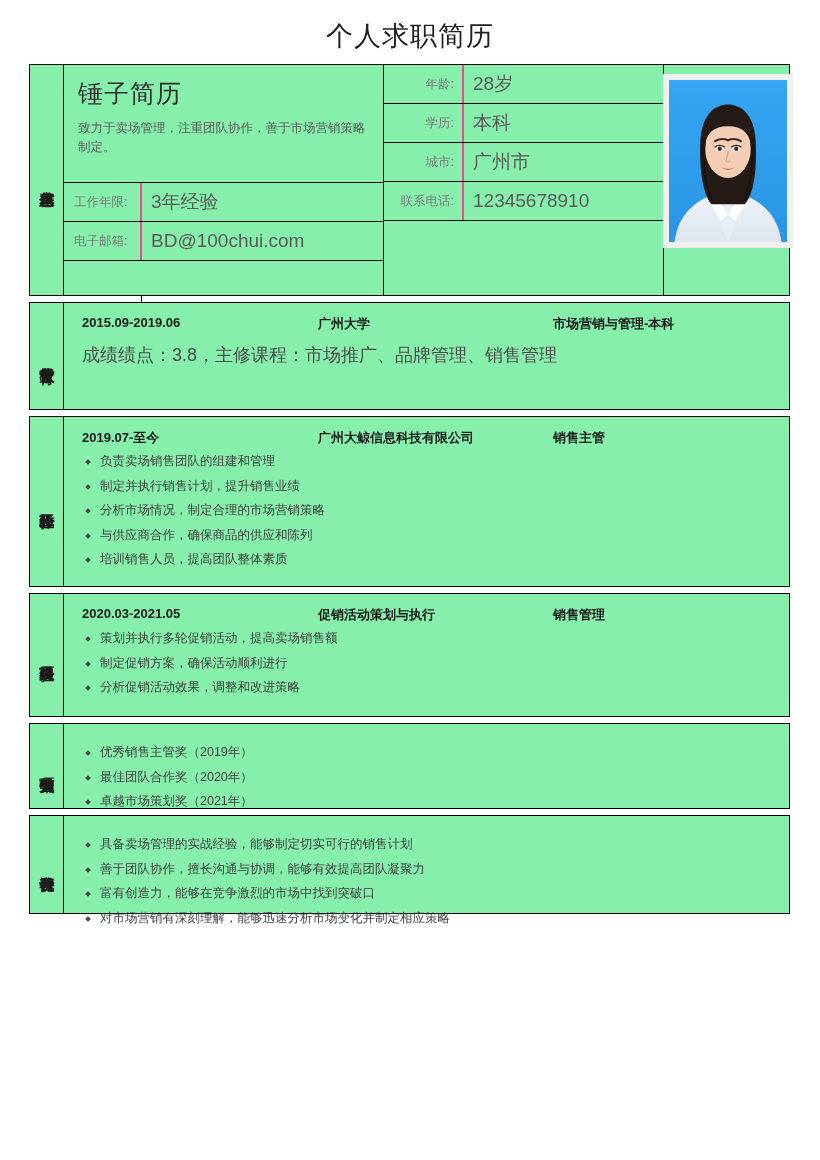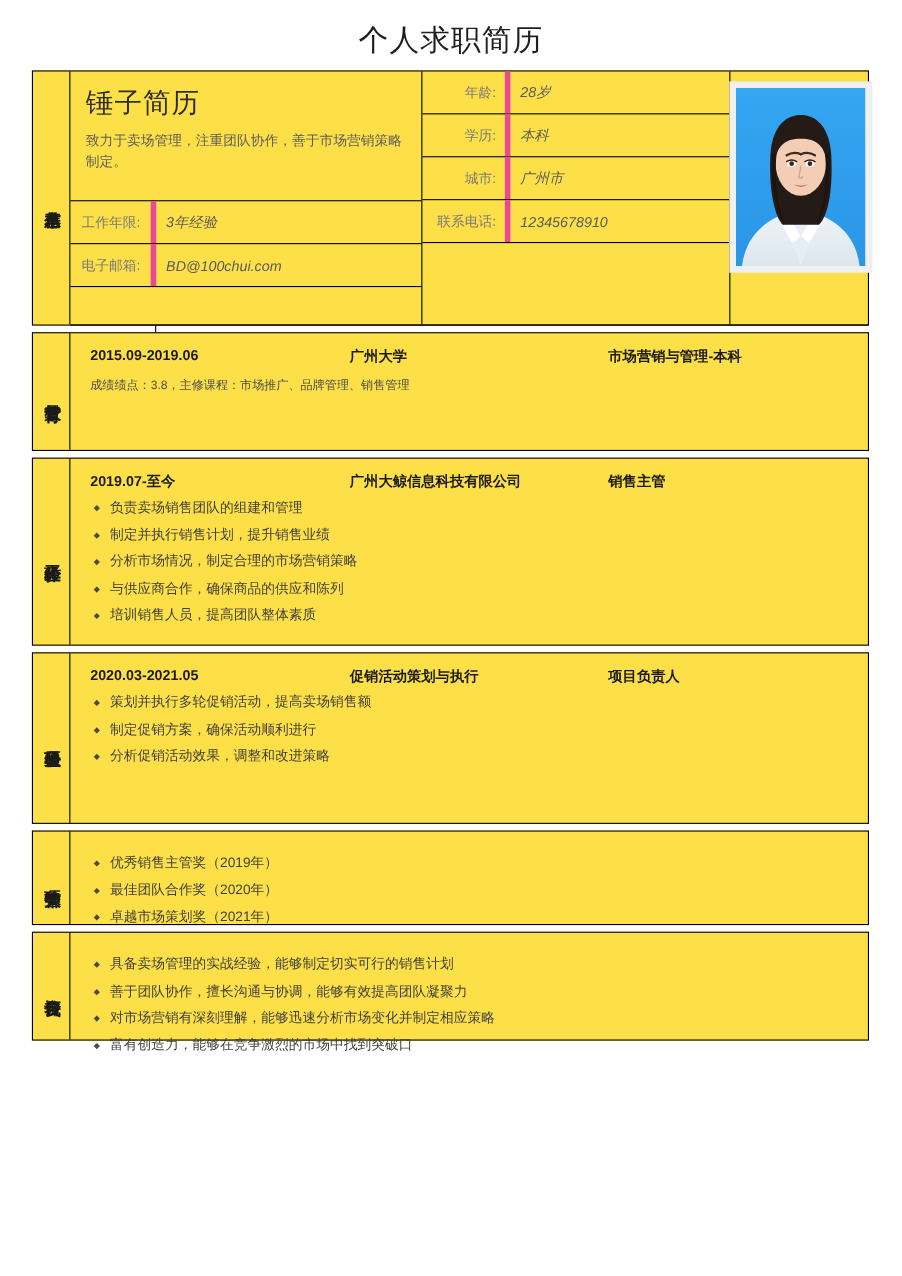--- a/index.html
+++ b/index.html
@@ -23,21 +23,21 @@
     padding-bottom: 10px;
     font-weight: 400;
   }
 
   
   .section {
     position: relative;
     margin: 0 30px 6px 29px;
     border: 1px solid #000;
     display: flex;
-    background: #fde047;
+    background: #86efac;
   }
   .side-label {
     width: 34px;
     flex: 0 0 34px;
     border-right: 1px solid #000;
     display: flex;
     align-items: center;
     justify-content: center;
     font-weight: bold;
     font-size: 15px;
@@ -58,27 +58,27 @@
   .bi-photo { flex: 1 1 auto; display: flex; align-items: flex-start; justify-content: center; padding-top: 10px; }
 
   .name-block { height: 118px; border-bottom: 1px solid #000; padding: 12px 14px 0 14px; }
   .cand-name { font-size: 25px; color: #2e2e2e; letter-spacing: 1px; margin-bottom: 9px; font-weight: 400; }
   .cand-tagline { font-size: 12.5px; color: #5c5c5c; line-height: 1.55; }
 
   .kv-row { display: flex; border-bottom: 1px solid #000; height: 39px; align-items: stretch; }
   .kv-row:last-child { border-bottom: none; }
   .kv-k {
     width: 78px; flex: 0 0 78px;
-    border-right: 5px solid #ec4899;
+    border-right: 2px solid #ec4899;
     display: flex; align-items: center; justify-content: flex-end;
     padding-right: 7px;
     font-size: 12.5px; color: #7a7a7a;
   }
   .kv-k.left { justify-content: flex-start; padding-left: 10px; padding-right: 0; }
-  .kv-v { flex: 1 1 auto; display: flex; align-items: center; padding-left: 9px; font-size: 13px; color: #5a5a5a; font-style: italic; }
+  .kv-v { flex: 1 1 auto; display: flex; align-items: center; padding-left: 9px; font-size: 19px; color: #5a5a5a; }
   .kv-spacer { flex: 1 1 auto; }
 
   .bi-mid .kv-row { height: 39px; }
   .bi-mid .kv-k { width: 80px; flex: 0 0 80px; justify-content: flex-end; padding-right: 8px; }
   .bi-mid .kv-row.blank { border-bottom: none; flex: 1 1 auto; height: auto; }
 
   .intent-row {
     border-top: 1px solid #000;
     display: flex; align-items: center;
     height: 37px;
@@ -106,21 +106,21 @@
   
   .entry-head {
     display: flex;
     font-size: 13px; font-weight: bold; color: #1b1b1b;
     padding: 12px 0 0 18px;
   }
   .eh-date { width: 236px; flex: 0 0 236px; }
   .eh-org  { width: 235px; flex: 0 0 235px; }
   .eh-role { flex: 1 1 auto; }
 
-  .sub-line { font-size: 11px; color: #4d4d4d; padding: 10px 0 0 18px; }
+  .sub-line { font-size: 18px; color: #4d4d4d; padding: 10px 0 0 18px; }
 
   ul.blist { list-style: none; margin: 0; padding: 8px 0 0 22px; }
   ul.blist li {
     position: relative;
     font-size: 12.5px;
     color: #3f3f3f;
     line-height: 1.0;
     padding: 0 0 0 14px;
     margin-bottom: 12px;
   }
@@ -130,21 +130,21 @@
     left: 0; top: 5px;
     width: 4px; height: 4px;
     background: #4a4a4a;
     transform: rotate(45deg);
   }
   ul.blist li:last-child { margin-bottom: 0; }
 
   #education    { height: 108px; }
   #education .side-label { font-size: 15px; }
   #work         { height: 171px; }
-  #project      { height: 156px; }
+  #project      { height: 124px; }
   #honors       { height: 86px; }
   #self-eval    { height: 99px; }
   .honor-pad { padding-top: 14px; }
 </style>
 </head>
 <body>
 
 <div class="page">
 
   <div class="doc-title">个人求职简历</div>
@@ -325,21 +325,21 @@
       </ul>
     </div>
   </div>
 
   <div class="section" id="project">
     <div class="side-label">项目经验</div>
     <div class="section-body">
       <div class="entry-head">
         <div class="eh-date">2020.03-2021.05</div>
         <div class="eh-org">促销活动策划与执行</div>
-        <div class="eh-role">项目负责人</div>
+        <div class="eh-role">销售管理</div>
       </div>
       <ul class="blist">
         <li>策划并执行多轮促销活动，提高卖场销售额</li>
         <li>制定促销方案，确保活动顺利进行</li>
         <li>分析促销活动效果，调整和改进策略</li>
       </ul>
     </div>
   </div>
 
   <div class="section" id="honors">
@@ -353,19 +353,19 @@
       </ul>
     </div>
   </div>
 
   <div class="section" id="self-eval">
     <div class="side-label">自我评价</div>
     <div class="section-body honor-pad">
       <ul class="blist">
         <li>具备卖场管理的实战经验，能够制定切实可行的销售计划</li>
         <li>善于团队协作，擅长沟通与协调，能够有效提高团队凝聚力</li>
+        <li>富有创造力，能够在竞争激烈的市场中找到突破口</li>
         <li>对市场营销有深刻理解，能够迅速分析市场变化并制定相应策略</li>
-        <li>富有创造力，能够在竞争激烈的市场中找到突破口</li>
       </ul>
     </div>
   </div>
 
 </div>
 
 </body></html>

